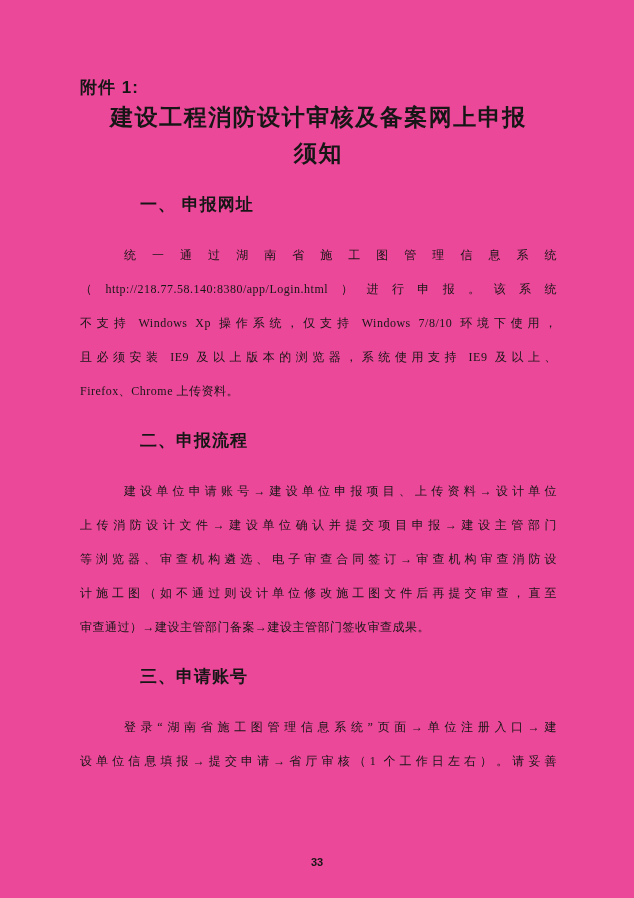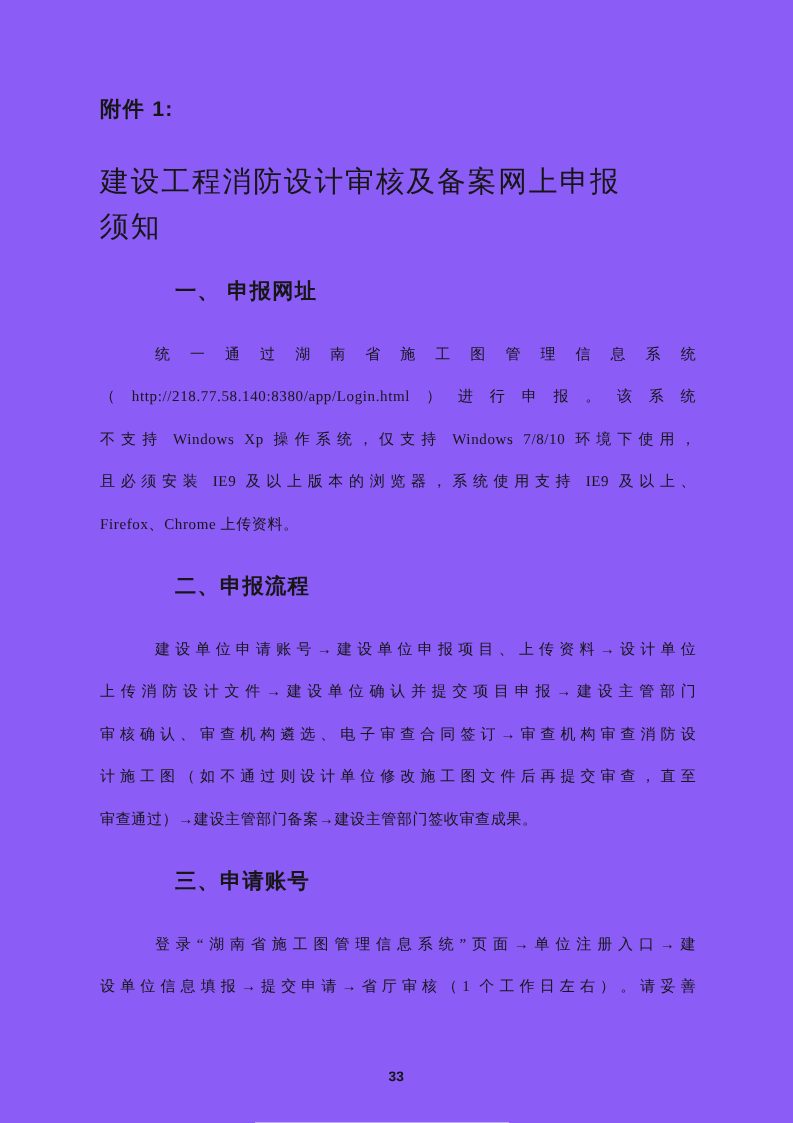--- a/index.html
+++ b/index.html
@@ -4,39 +4,39 @@
 <style>
   html, body {
     margin: 0;
     padding: 0;
     background: #e8e8e8;
   }
   .page {
     position: relative;
     width: 634px;
     height: 898px;
-    background: #8b5cf6;
+    background: #ec4899;
     color: #161616;
     overflow: hidden;
     font-family: "Liberation Serif", "DejaVu Serif", serif;
   }
   .content {
     padding: 76px 77px 0 80px;
   }
   .attachment {
     font-family: "Liberation Sans", "DejaVu Sans", sans-serif;
     font-weight: 700;
     font-size: 17px;
     line-height: 24px;
     letter-spacing: 1px;
   }
   .title {
-    margin-top: 28px;
-    text-align: left;
-    font-weight: 400;
+    margin-top: 0;
+    text-align: center;
+    font-weight: 700;
     font-size: 23px;
     line-height: 36px;
     letter-spacing: 1.5px;
   }
   section { display: block; }
   .heading {
     margin: 16px;
     padding-left: 44px;
     font-family: "Liberation Sans", "DejaVu Sans", sans-serif;
     font-weight: 700;
@@ -83,21 +83,21 @@
           <div class="line indent just">统一通过湖南省施工图管理信息系统</div>
           <div class="line just">（http://218.77.58.140:8380/app/Login.html）进行申报。该系统</div>
           <div class="line just">不支持 Windows Xp 操作系统，仅支持 Windows 7/8/10 环境下使用，</div>
           <div class="line just">且必须安装 IE9 及以上版本的浏览器，系统使用支持 IE9 及以上、</div>
           <div class="line">Firefox、Chrome 上传资料。</div>
         </section>
         <section>
           <h2 class="heading">二、申报流程</h2>
           <div class="line indent just">建设单位申请账号→建设单位申报项目、上传资料→设计单位</div>
           <div class="line just">上传消防设计文件→建设单位确认并提交项目申报→建设主管部门</div>
-          <div class="line just">审核确认、审查机构遴选、电子审查合同签订→审查机构审查消防设</div>
+          <div class="line just">等浏览器、审查机构遴选、电子审查合同签订→审查机构审查消防设</div>
           <div class="line just">计施工图（如不通过则设计单位修改施工图文件后再提交审查，直至</div>
           <div class="line">审查通过）→建设主管部门备案→建设主管部门签收审查成果。</div>
         </section>
         <section>
           <h2 class="heading">三、申请账号</h2>
           <div class="line indent just">登录“湖南省施工图管理信息系统”页面→单位注册入口→建</div>
           <div class="line just">设单位信息填报→提交申请→省厅审核（1 个工作日左右）。请妥善</div>
         </section>
       </div>
   </div>

